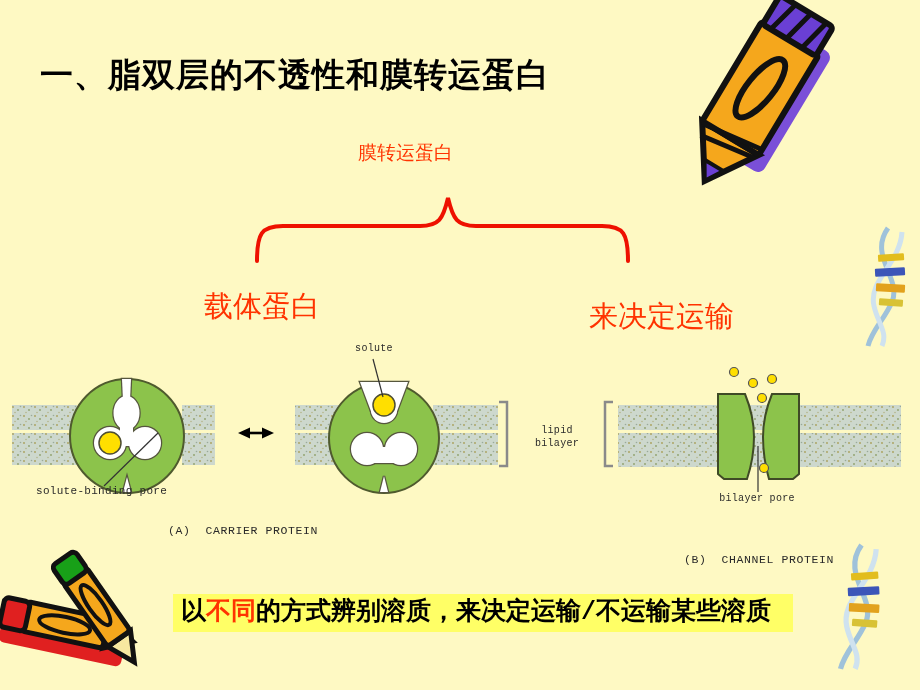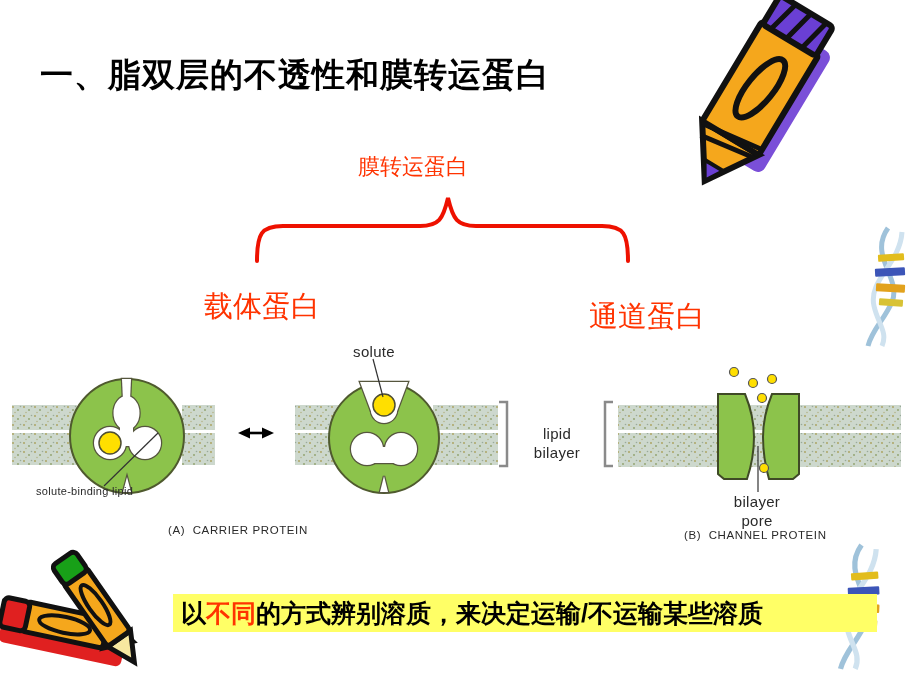--- a/index.html
+++ b/index.html
@@ -1,42 +1,42 @@
 <!DOCTYPE html>
 <html><head>
 <meta charset="utf-8">
 <style>
   html,body{margin:0;padding:0;background:#888;}
   #slide{
-    position:relative;width:920px;height:690px;background:#ffffff;
-    overflow:hidden;font-family:Liberation Sans, sans-serif;
+    position:relative;width:920px;height:690px;background:#fef9c3;
+    overflow:hidden;font-family:Liberation Mono, monospace;
   }
   .abs{position:absolute;}
   #fig-svg{position:absolute;left:0;top:0;width:920px;height:690px;}
   .page-title{
     left:40px;top:53px;font-size:33px;font-weight:bold;color:#000;
     letter-spacing:1px;white-space:nowrap;
   }
   .red-label{color:#ff3300;white-space:nowrap;}
-  .lbl-mtp{left:358px;top:152px;font-size:22px;}
+  .lbl-mtp{left:358px;top:140px;font-size:19px;}
   .lbl-carrier{left:204px;top:287px;font-size:29px;}
   .lbl-channel{left:589px;top:297px;font-size:29px;}
   .fig-label{
-    color:#2a2a2a;font-size:15px;line-height:1.25;text-align:center;
+    color:#2a2a2a;font-size:10px;line-height:1.25;text-align:center;
     letter-spacing:0.3px;
   }
   .lbl-solute{left:348px;top:343px;width:52px;}
   .lbl-lipid{left:524px;top:419px;width:66px;margin-top:6px;}
   .lbl-binding{left:36px;top:485px;font-size:11px;white-space:nowrap;text-align:left;}
   .lbl-aqueous{left:718px;top:493px;width:78px;}
   .caption{color:#2a2a2a;font-size:11.5px;white-space:pre;letter-spacing:0.6px;}
   .cap-a{left:168px;top:512px;margin-top:12px;}
-  .cap-b{left:684px;top:529px;text-align:right;}
+  .cap-b{left:684px;top:553px;text-align:right;}
   .callout{
-    left:173px;top:594px;width:704px;height:38px;background:#ffff66;
+    left:173px;top:594px;width:620px;height:38px;background:#ffff66;
     font-size:25px;font-weight:bold;line-height:38px;color:#000;
     padding-left:8px;box-sizing:border-box;white-space:nowrap;
   }
   .callout .hl{color:#ff3300;}
 </style>
 </head>
 <body>
 
 <div id="slide">
 
@@ -173,24 +173,24 @@
         <rect x="-2" y="-14" width="24" height="28" rx="5" fill="#18a018" stroke="#111" stroke-width="5"></rect>
         <ellipse cx="55" cy="0" rx="24" ry="7" fill="none" stroke="#111" stroke-width="4"></ellipse>
       </g>
     </g>
   </svg>
 
   <div class="abs page-title">一、脂双层的不透性和膜转运蛋白</div>
 
   <div class="abs red-label lbl-mtp">膜转运蛋白</div>
   <div class="abs red-label lbl-carrier">载体蛋白</div>
-  <div class="abs red-label lbl-channel">通道蛋白</div>
+  <div class="abs red-label lbl-channel">来决定运输</div>
 
   <div class="abs fig-label lbl-solute">solute</div>
   <div class="abs fig-label lbl-lipid">lipid bilayer</div>
-  <div class="abs fig-label lbl-binding">solute-binding lipid</div>
+  <div class="abs fig-label lbl-binding">solute-binding pore</div>
   <div class="abs fig-label lbl-aqueous">bilayer pore</div>
   <div class="abs caption cap-a">(A)  CARRIER PROTEIN</div>
   <div class="abs caption cap-b">(B)  CHANNEL PROTEIN</div>
 
   <div class="abs callout"><span>以</span><span class="hl">不同</span><span>的方式辨别溶质，来决定运输/不运输某些溶质</span></div>
 
 </div>
 
 </body></html>

